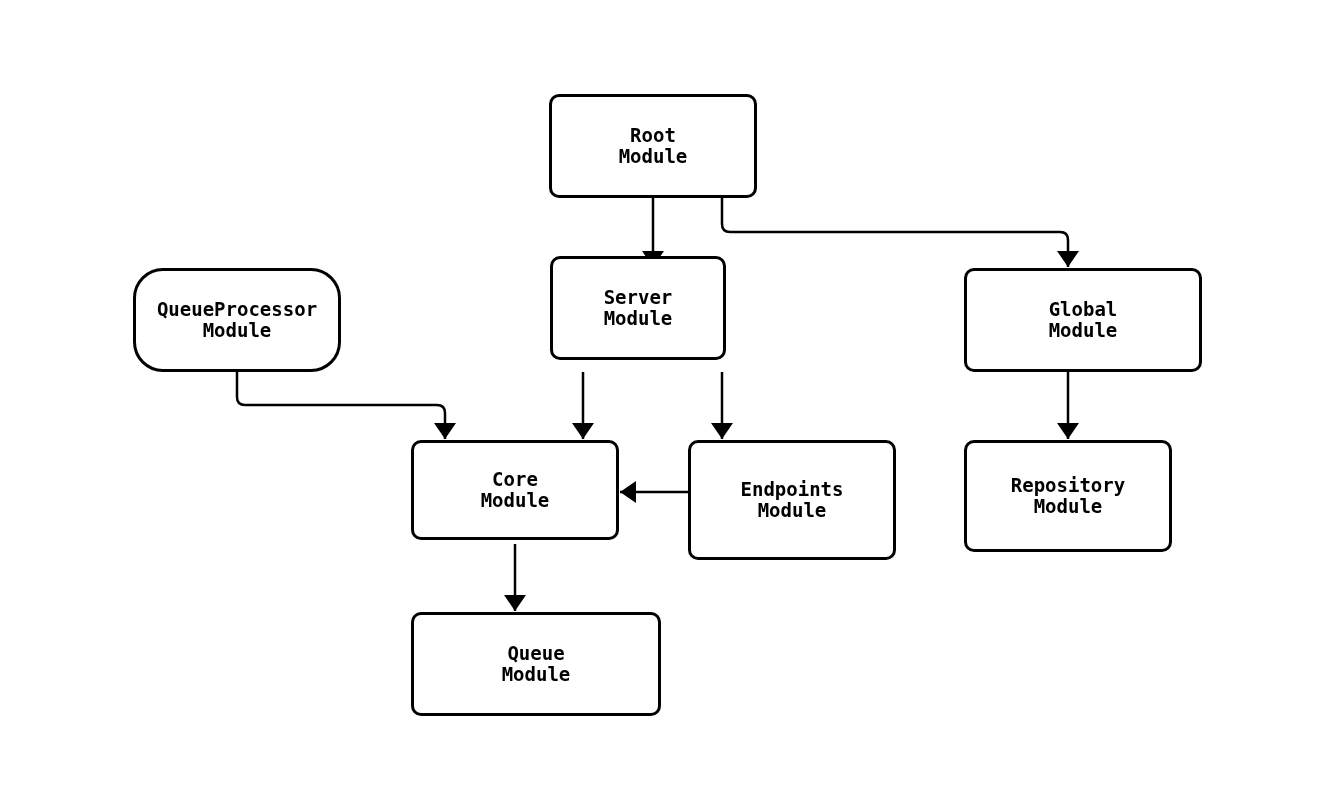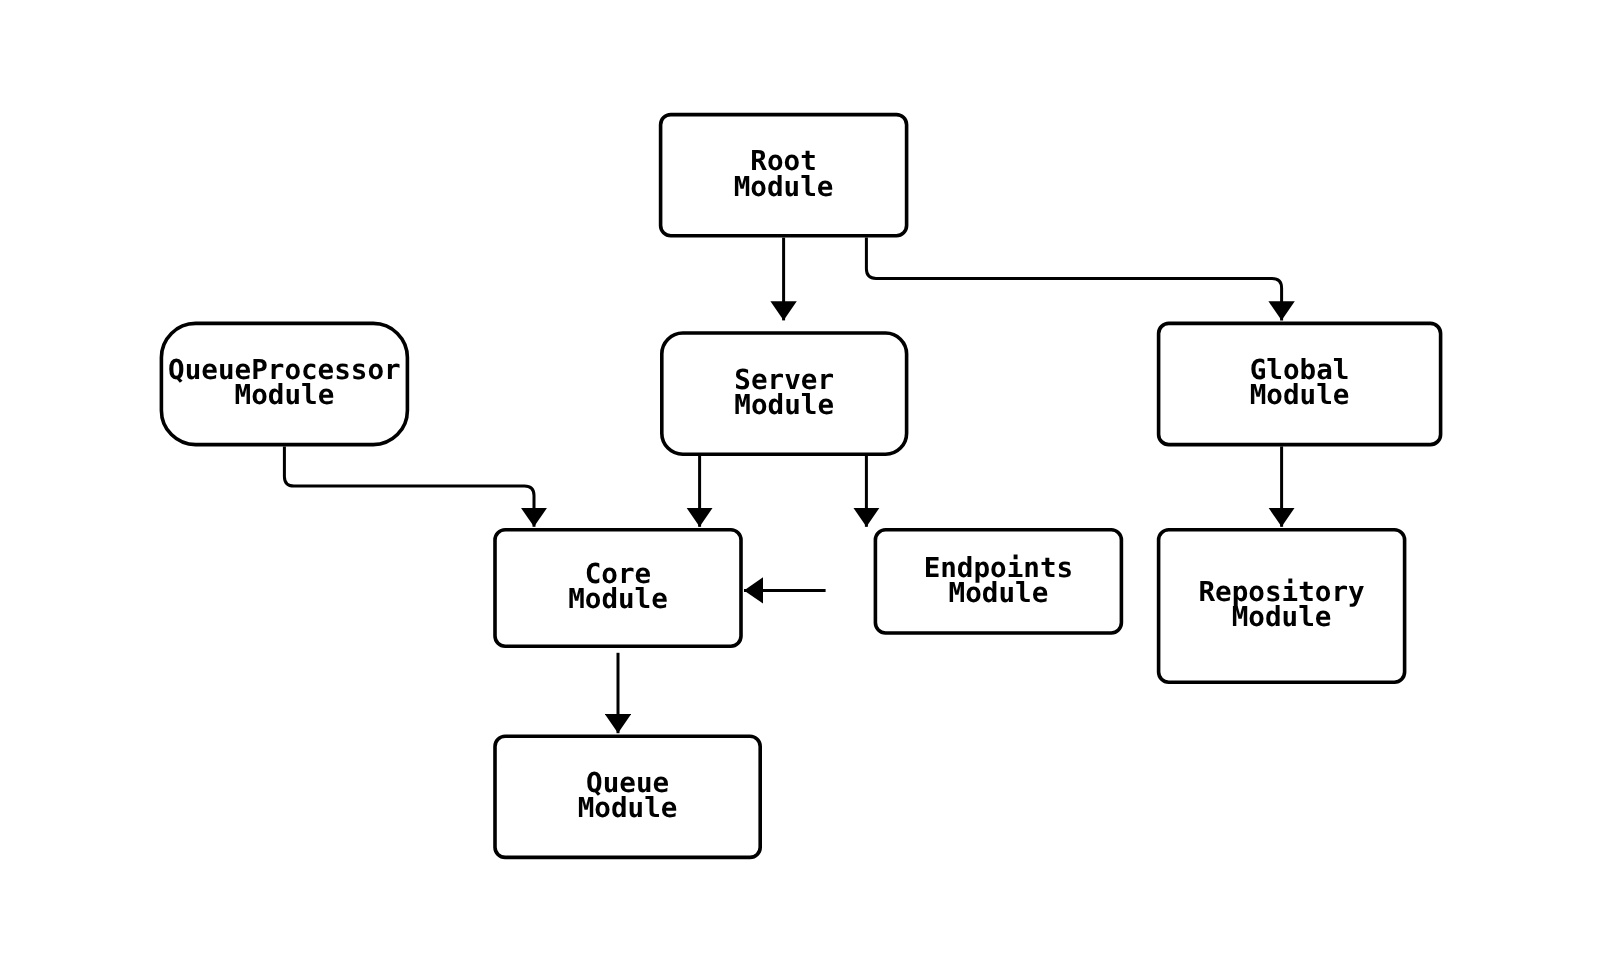--- a/index.html
+++ b/index.html
@@ -31,21 +31,21 @@
     position: absolute;
     box-sizing: border-box;
     background: #ffffff;
     border: 3px solid #000000;
     border-radius: 10px;
     display: flex;
     flex-direction: column;
     align-items: center;
     justify-content: center;
     text-align: center;
-    font-size: 23px;
+    font-size: 19px;
     font-weight: bold;
     line-height: 21px;
     color: #000000;
   }
   .node span {
     display: block;
     white-space: nowrap;
   }
 </style>
 </head>
@@ -72,43 +72,43 @@
   <div class="node" style="left: 549px; top: 94px; width: 208px; height: 104px;">
     <span>Root</span>
     <span>Module</span>
   </div>
 
   <div class="node" style="left: 133px; top: 268px; width: 208px; height: 104px; border-radius: 30px;">
     <span>QueueProcessor</span>
     <span>Module</span>
   </div>
 
-  <div class="node" style="left: 550px; top: 276px; width: 207px; height: 104px; border-radius: 19px;">
+  <div class="node" style="left: 550px; top: 256px; width: 176px; height: 104px;">
     <span>Server</span>
     <span>Module</span>
   </div>
 
   <div class="node" style="left: 964px; top: 268px; width: 238px; height: 104px;">
     <span>Global</span>
     <span>Module</span>
   </div>
 
   <div class="node" style="left: 411px; top: 440px; width: 208px; height: 100px; justify-content: center;">
     <span>Core</span>
     <span>Module</span>
   </div>
 
-  <div class="node" style="left: 688px; top: 440px; width: 208px; height: 89px; margin-left: 40px;">
+  <div class="node" style="left: 688px; top: 440px; width: 208px; height: 120px;">
     <span>Endpoints</span>
     <span>Module</span>
   </div>
 
-  <div class="node" style="left: 964px; top: 440px; width: 208px; height: 130px;">
+  <div class="node" style="left: 964px; top: 440px; width: 208px; height: 112px;">
     <span>Repository</span>
     <span>Module</span>
   </div>
 
-  <div class="node" style="left: 411px; top: 612px; width: 224px; height: 104px;">
+  <div class="node" style="left: 411px; top: 612px; width: 250px; height: 104px;">
     <span>Queue</span>
     <span>Module</span>
   </div>
 
 </div>
 
 </body></html>

